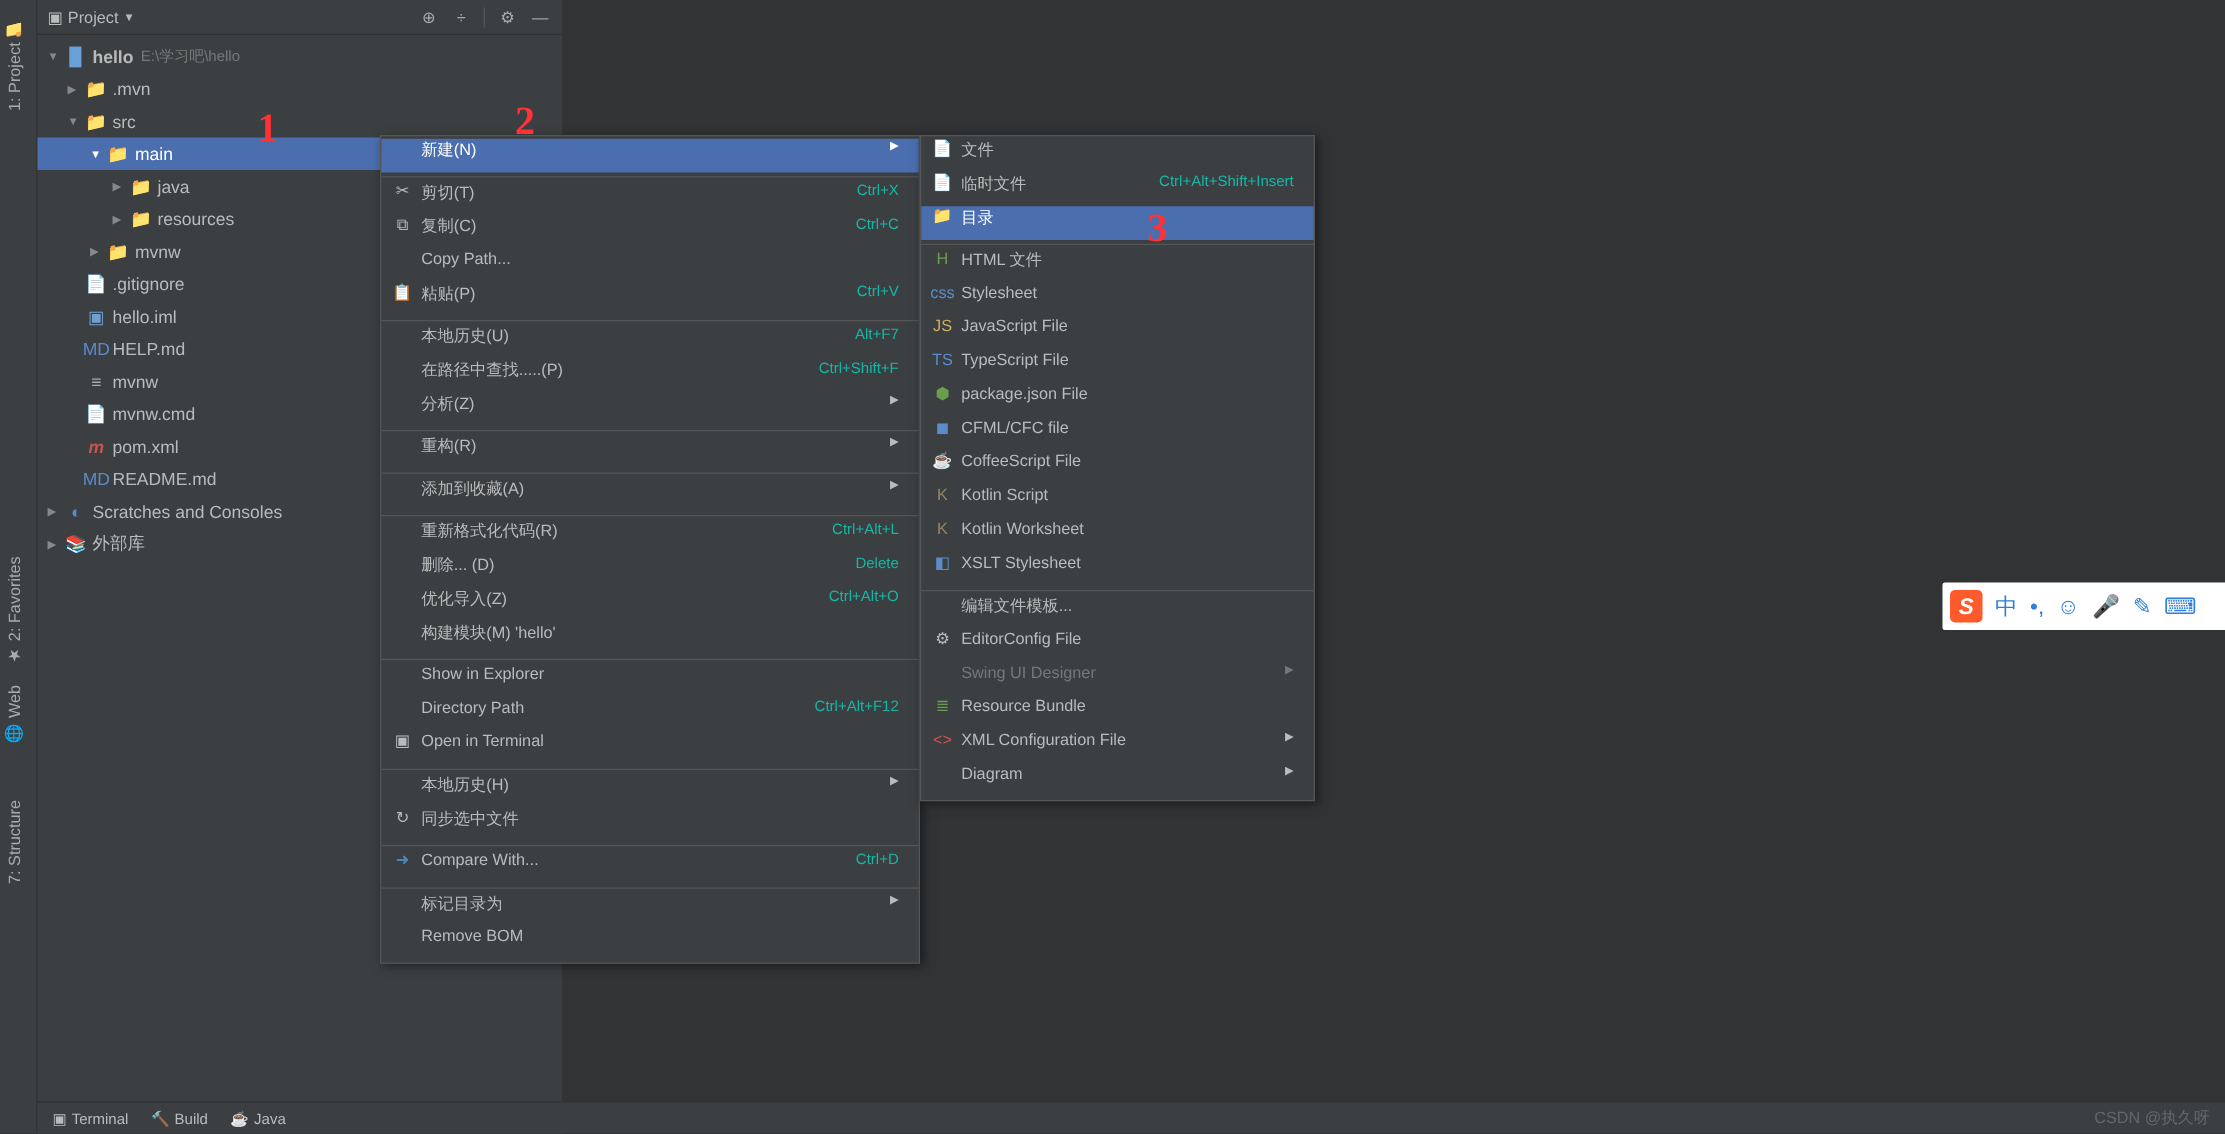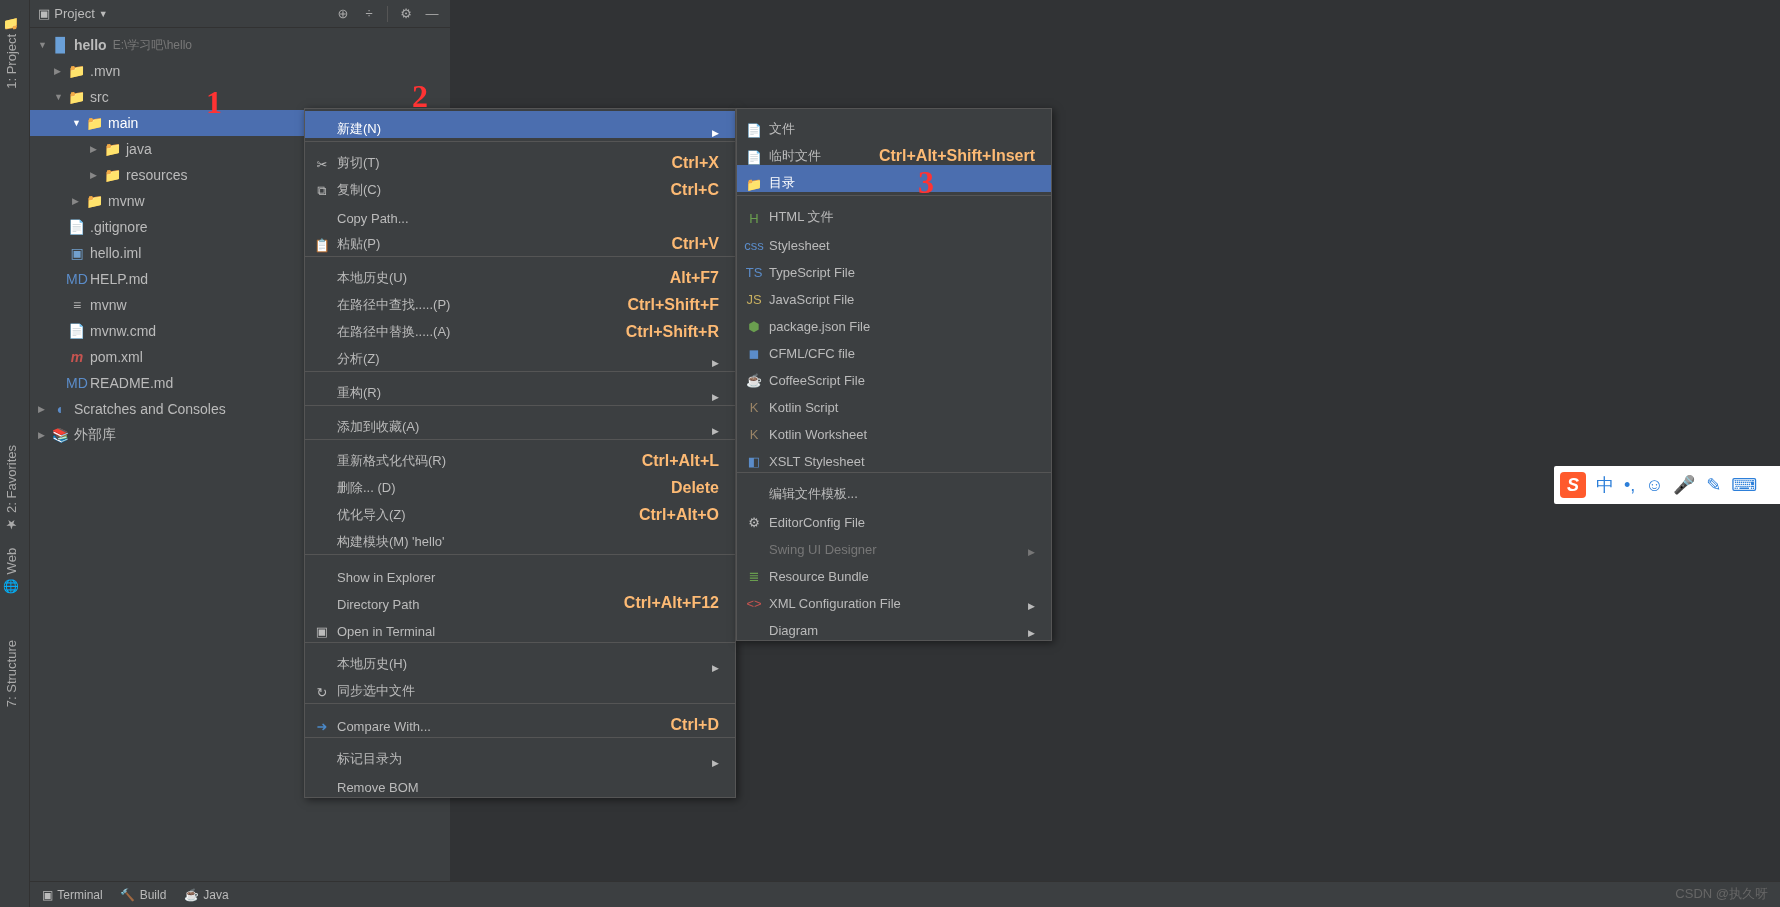--- a/index.html
+++ b/index.html
@@ -22,26 +22,26 @@
 .tree-row { height: 26px; display: flex; align-items: center; padding-left: 8px; white-space: nowrap; cursor: pointer; }
 .tree-row.selected { background: #4b6eaf; color: #fff; }
 .tree-row .arrow { width: 14px; font-size: 9px; color: #888; }
 .tree-row.selected .arrow { color: #fff; }
 .tree-row .ficon { width: 18px; height: 16px; display: flex; align-items: center; justify-content: center; margin-right: 4px; }
 .tree-row .sub { color: #787878; margin-left: 6px; font-size: 12px; }
 .indent-1 { padding-left: 24px; } .indent-2 { padding-left: 42px; } .indent-3 { padding-left: 60px; }
 
 
 .ctx-menu { position: absolute; background: #3c3f41; border: 1px solid #555; box-shadow: 2px 2px 8px rgba(0,0,0,.5); padding: 2px 0; }
-.ctx-item { height: 27px; display: flex; align-items: flex-end; padding: 0 16px 0 8px; cursor: pointer; gap: 6px; }
+.ctx-item { height: 27px; display: flex; align-items: flex-start; padding: 0 16px 0 8px; cursor: pointer; gap: 6px; }
 .ctx-item.hl { background: #4b6eaf; color: #fff; }
 .ctx-item.disabled { color: #777; }
 .ctx-item .micon { width: 18px; display: flex; justify-content: center; font-size: 13px; }
 .ctx-item .label { flex: 1; }
-.ctx-item .shortcut { color: #fdba74; font-size: 16px; margin-left: 24px; font-weight: bold; }
+.ctx-item .shortcut { color: #14b8a6; font-size: 12px; margin-left: 24px; }
 .ctx-item .sub-arrow { font-size: 9px; margin-left: auto; }
 .ctx-sep { height: 1px; background: #555; margin: 3px 0; }
 
 
 .annot { position: absolute; color: #ff3333; font-family: "Comic Sans MS", cursive; font-size: 32px; font-weight: bold; }
 
 
 .bottom { position: absolute; bottom: 0; left: 30px; right: 0; height: 26px; background: #3c3f41; border-top: 1px solid #323232; display: flex; align-items: center; gap: 18px; padding: 0 12px; font-size: 12px; }
 .bottom .btab { display: flex; align-items: center; gap: 4px; cursor: pointer; }
 
@@ -207,25 +207,20 @@
       <span class="label">本地历史(U)</span>
       <span class="shortcut">Alt+F7</span>
     </div>
   <div class="ctx-item">
       <span class="micon"></span>
       <span class="label">在路径中查找.....(P)</span>
       <span class="shortcut">Ctrl+Shift+F</span>
     </div>
   <div class="ctx-item">
       <span class="micon"></span>
-      <span class="label">在路径中替换.....(A)</span>
-      <span class="shortcut">Ctrl+Shift+R</span>
-    </div>
-  <div class="ctx-item">
-      <span class="micon"></span>
       <span class="label">分析(Z)</span>
       <span class="sub-arrow">▶</span>
     </div>
   <div class="ctx-sep"></div>
   <div class="ctx-item">
       <span class="micon"></span>
       <span class="label">重构(R)</span>
       <span class="sub-arrow">▶</span>
     </div>
   <div class="ctx-sep"></div>
@@ -313,26 +308,26 @@
   <div class="ctx-sep"></div>
   <div class="ctx-item">
       <span class="micon" style="color:#6a9e4f">H</span>
       <span class="label">HTML 文件</span>
     </div>
   <div class="ctx-item">
       <span class="micon" style="color:#5b8cc9">css</span>
       <span class="label">Stylesheet</span>
     </div>
   <div class="ctx-item">
+      <span class="micon" style="color:#c9b060">JS</span>
+      <span class="label">JavaScript File</span>
+    </div>
+  <div class="ctx-item">
       <span class="micon" style="color:#5b8cc9">TS</span>
       <span class="label">TypeScript File</span>
-    </div>
-  <div class="ctx-item">
-      <span class="micon" style="color:#c9b060">JS</span>
-      <span class="label">JavaScript File</span>
     </div>
   <div class="ctx-item">
       <span class="micon" style="color:#6a9e4f">⬢</span>
       <span class="label">package.json File</span>
     </div>
   <div class="ctx-item">
       <span class="micon" style="color:#5b8cc9">◼</span>
       <span class="label">CFML/CFC file</span>
     </div>
   <div class="ctx-item">

